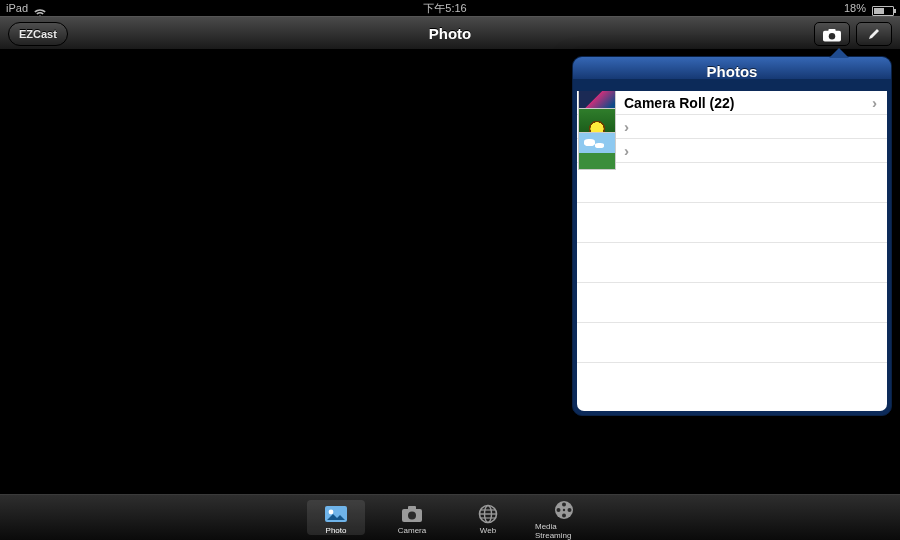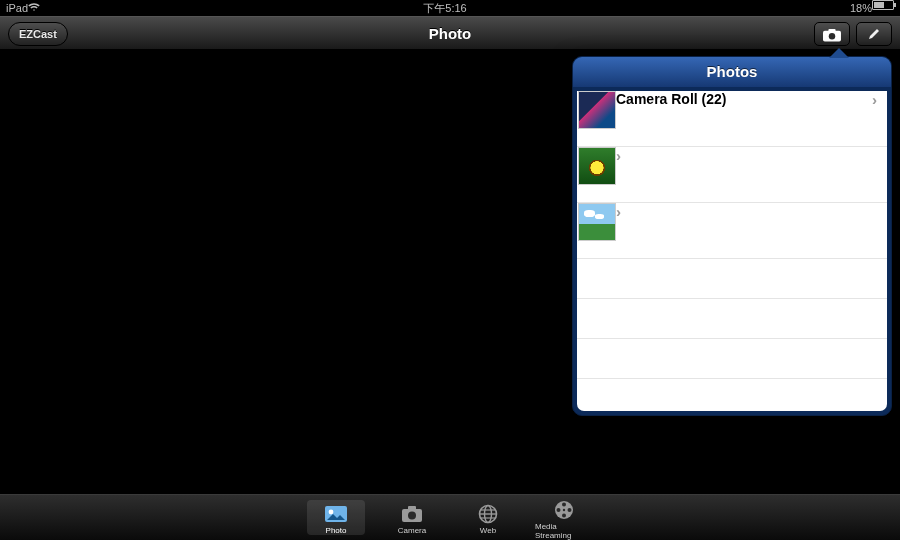--- a/index.html
+++ b/index.html
@@ -4,21 +4,21 @@
 <style>
   * { box-sizing: border-box; margin: 0; padding: 0; font-family: -apple-system, "Helvetica Neue", Helvetica, Arial, sans-serif; }
   html, body { width: 900px; height: 540px; overflow: hidden; background:#000; }
 
   
   .statusbar {
     position:absolute; top:0; left:0; right:0; height:16px;
     background:#000; color:#bfbfbf; font-size:11px; line-height:16px;
     display:flex; justify-content:space-between; padding:0 6px;
   }
-  .statusbar .left, .statusbar .right { display:flex; align-items:flex-start; }
+  .statusbar .left, .statusbar .right { display:flex; align-items:flex-end; gap:6px; }
   .wifi-icon { width:12px; height:10px; display:inline-block; }
   .battery { width:22px; height:10px; border:1px solid #bbb; border-radius:1px; position:relative; display:inline-block; }
   .battery::after { content:""; position:absolute; right:-3px; top:2px; width:2px; height:4px; background:#bbb; }
   .battery .fill { position:absolute; left:1px; top:1px; bottom:1px; width:50%; background:#bbb; }
 
   
   .navbar {
     position:absolute; top:16px; left:0; right:0; height:34px;
     background:linear-gradient(#4a4a4a,#1a1a1a);
     border-top:1px solid #555; border-bottom:1px solid #000;
@@ -47,31 +47,31 @@
     border-radius:10px; background:#0c2a59;
     box-shadow:0 6px 22px rgba(0,0,0,0.8);
     border:1px solid #0a2145;
   }
   .popover::before {
     content:""; position:absolute; top:-9px; right:42px;
     border-left:10px solid transparent; border-right:10px solid transparent;
     border-bottom:10px solid #1f4b8f;
   }
   .pop-header {
-    height:30px; border-radius:9px 9px 0 0;
+    height:22px; border-radius:9px 9px 0 0;
     background:linear-gradient(#3567b5,#163974);
     color:#fff; font-weight:bold; font-size:15px; text-align:center; line-height:30px;
     text-shadow:0 -1px 0 rgba(0,0,0,0.6);
   }
   .pop-body {
     position:absolute; top:34px; left:4px; right:4px; bottom:4px;
     background:#fff; border-radius:0 0 7px 7px; overflow:hidden;
   }
   .album-row {
-    height:56px; display:flex; 
+    height:24px; display:flex; align-items:center; gap:8px;
     border-bottom:1px solid #e4e4e4; padding-right:10px;
   }
   .album-thumb { width:38px; height:38px; margin-left:1px; flex:0 0 38px; border:1px solid #ccc; }
   .thumb-0 { background:linear-gradient(135deg,#1b2a55 40%,#c9307a 41%,#0d4a88 75%); }
   .thumb-1 { background:radial-gradient(circle at 50% 55%, #ffeb3b 0 24%, #6a3d00 25% 30%, transparent 31%), linear-gradient(#2f7d2b,#114d12); }
   .thumb-2 { background:linear-gradient(#8ec9f0 0 55%, #3b8e3b 56% 100%); position:relative; }
   .thumb-2::after { content:""; position:absolute; left:5px; top:6px; width:11px; height:7px; background:#fff; border-radius:40%; box-shadow:10px 3px 0 -1px #fff; }
   .album-label { flex:1; font-size:14px; font-weight:bold; color:#000; }
   .chevron { color:#9a9a9a; font-size:15px; font-weight:bold; }
   .empty-row { height:40px; border-bottom:1px solid #e4e4e4; }

